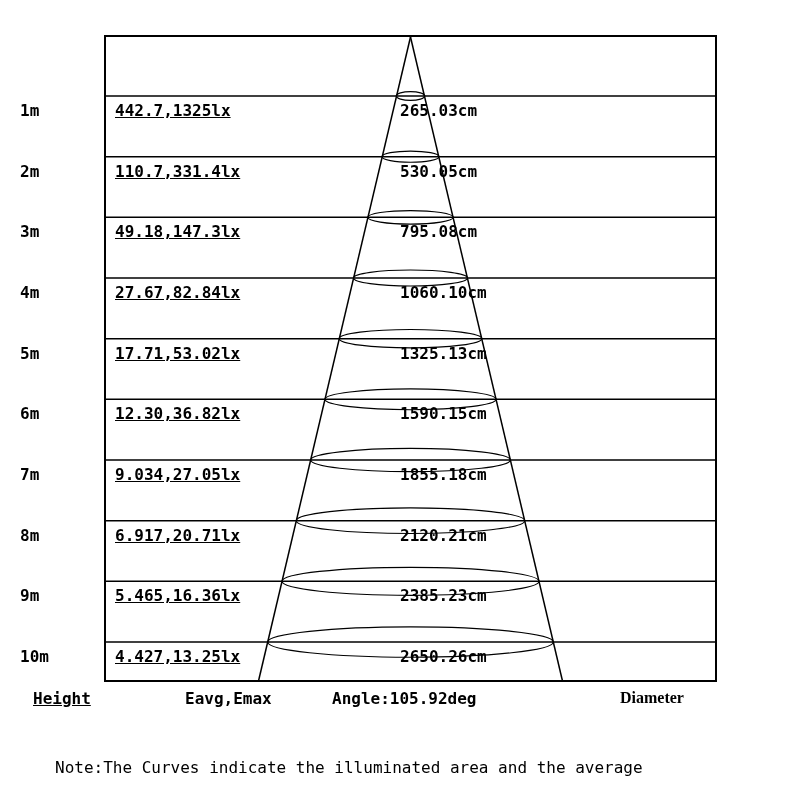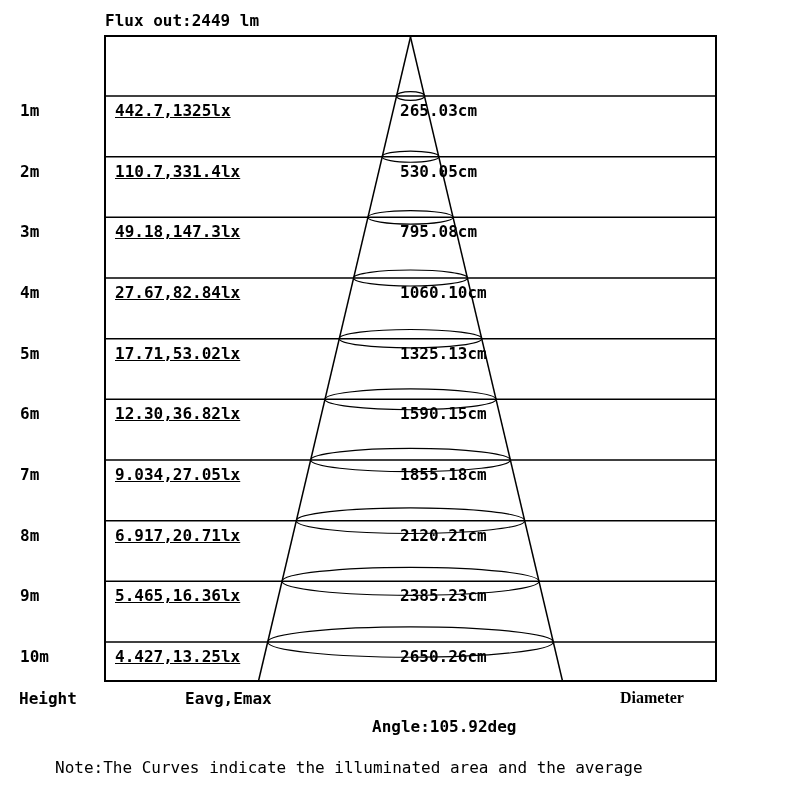--- a/index.html
+++ b/index.html
@@ -15,32 +15,31 @@
     overflow: hidden;
   }
   .title { position: absolute; left: 105px; top: 11px; white-space: pre; }
   svg.overlay { position: absolute; left: 0; top: 0; }
   .row { position: absolute; left: 0; width: 800px; height: 0; }
   .cell { position: absolute; top: 5px; white-space: pre; }
   .cell.height   { left: 20px;  width: 77px;  }
   .cell.eavg     { left: 115px; text-decoration: underline; }
   .cell.diameter { left: 400px; width: 303px; text-align: left; }
   .footer-label { position: absolute; top: 689px; white-space: pre; }
-  .fl-height { left: 19px; }
+  .fl-height { left: 33px; text-decoration: underline; }
   .fl-eavg   { left: 185px; }
-  .fl-angle  { left: 372px; margin-top: 28px; }
+  .fl-angle  { left: 332px; }
   .fl-diam   { left: 620px; font-family: Liberation Serif, serif; }
   .note { position: absolute; left: 55px; top: 723px; font-weight: normal; line-height: 18px; white-space: pre; }
 </style>
 </head>
 <body>
 
 <div class="page">
 
-  <div class="title">Flux out:2449 lm</div>
 
   <svg class="overlay" id="cone-svg" width="800" height="800">
       <line x1="105" y1="96" x2="716" y2="96" stroke="var(--ink)" stroke-width="1.5"></line>
       <ellipse cx="410.5" cy="96" rx="14.13953488372093" ry="4.4" fill="none" stroke="var(--ink)" stroke-width="1.2"></ellipse>
       <line x1="105" y1="156.67000000000002" x2="716" y2="156.67000000000002" stroke="var(--ink)" stroke-width="1.5"></line>
       <ellipse cx="410.5" cy="156.67000000000002" rx="28.436961240310083" ry="5.6" fill="none" stroke="var(--ink)" stroke-width="1.2"></ellipse>
       <line x1="105" y1="217.34" x2="716" y2="217.34" stroke="var(--ink)" stroke-width="1.5"></line>
       <ellipse cx="410.5" cy="217.34" rx="42.734387596899225" ry="6.8" fill="none" stroke="var(--ink)" stroke-width="1.2"></ellipse>
       <line x1="105" y1="278.01" x2="716" y2="278.01" stroke="var(--ink)" stroke-width="1.5"></line>
       <ellipse cx="410.5" cy="278.01" rx="57.03181395348837" ry="8" fill="none" stroke="var(--ink)" stroke-width="1.2"></ellipse>

